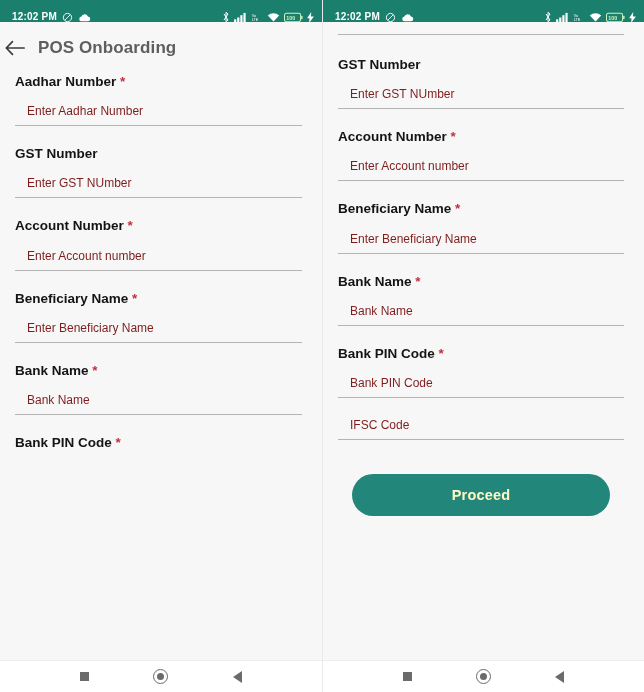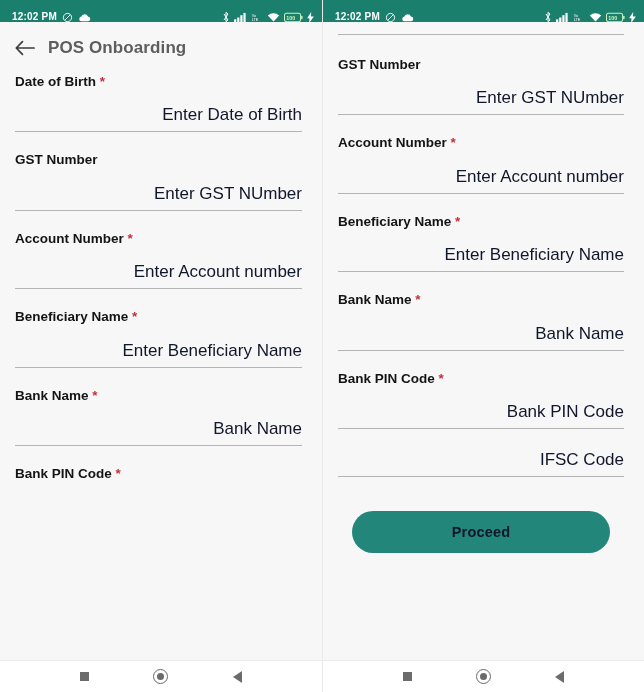--- a/index.html
+++ b/index.html
@@ -51,21 +51,21 @@
   }
   .sb-ico { display: inline-flex; align-items: center; }
 
   
   .appbar {
     flex: 0 0 52px;
     height: 52px;
     background: #f7f7f7;
     display: flex;
     align-items: center;
-    padding-left: 14px;
+    padding-left: 4px;
     box-sizing: border-box;
   }
   .back-arrow {
     width: 22px; height: 22px;
     display: flex; align-items: center; justify-content: center;
     color: #3c3c3c;
     margin-right: 12px;
     cursor: pointer;
   }
   .appbar-title {
@@ -92,37 +92,36 @@
     margin: 0 0 14px 0;
     line-height: 1.2;
   }
   .req { color: #c2303d; font-weight: bold; }
   .input-wrap {
     border-bottom: 1px solid #b4b4b4;
     padding: 0 0 6px 12px;
     margin-bottom: 20px;
   }
   .input-ph {
-    font-size: 17px;
-    color: #0f172a;
+    font-size: 12px;
+    color: #7f1d1d;
     line-height: 1.25;
-    text-align: right;
   }
   
   .stub-underline {
     border-bottom: 1px solid #b4b4b4;
     height: 0;
     margin: 12px 0 22px 0;
   }
   .proceed-wrap {
     padding: 14px 14px 0 14px;
   }
   .proceed-btn {
     background: #22867a;
-    color: #0f172a;
+    color: #fef9c3;
     border: none;
     border-radius: 24px;
     width: 100%;
     height: 42px;
     font-size: 14.5px;
     font-weight: bold;
     font-family: "Liberation Sans", sans-serif;
     cursor: pointer;
     letter-spacing: 0.2px;
   }
@@ -224,23 +223,23 @@
       <span class="back-arrow">
         <svg width="20" height="16" viewBox="0 0 22 16">
             <path d="M8.2 1 1.4 8l6.8 7M1.6 8H21" fill="none" stroke="#3c3c3c" stroke-width="1.9" stroke-linecap="round" stroke-linejoin="round"></path>
           </svg>
       </span>
       <span class="appbar-title">POS Onboarding</span>
     </div>
 
     <div class="form">
         <div class="field">
-          <div class="field-label"><span>Date of Birth</span><span class="req"> *</span></div>
-          <div class="input-wrap">
-            <div class="input-ph">Enter Date of Birth</div>
+          <div class="field-label"><span>Aadhar Number</span><span class="req"> *</span></div>
+          <div class="input-wrap">
+            <div class="input-ph">Enter Aadhar Number</div>
           </div>
         </div>
         <div class="field">
           <div class="field-label"><span>GST Number</span></div>
           <div class="input-wrap">
             <div class="input-ph">Enter GST NUmber</div>
           </div>
         </div>
         <div class="field">
           <div class="field-label"><span>Account Number</span><span class="req"> *</span></div>

